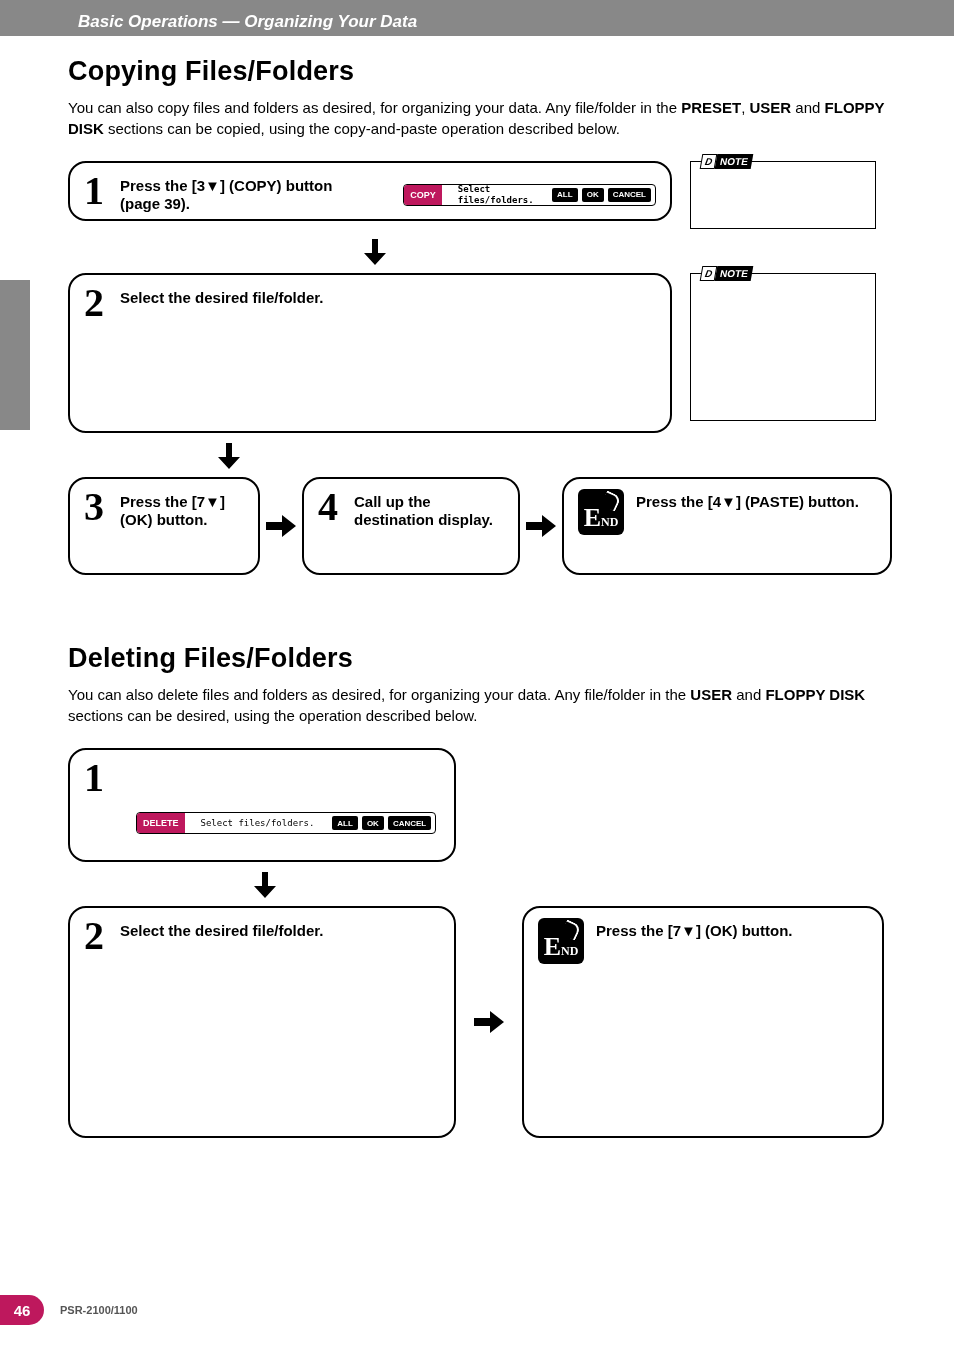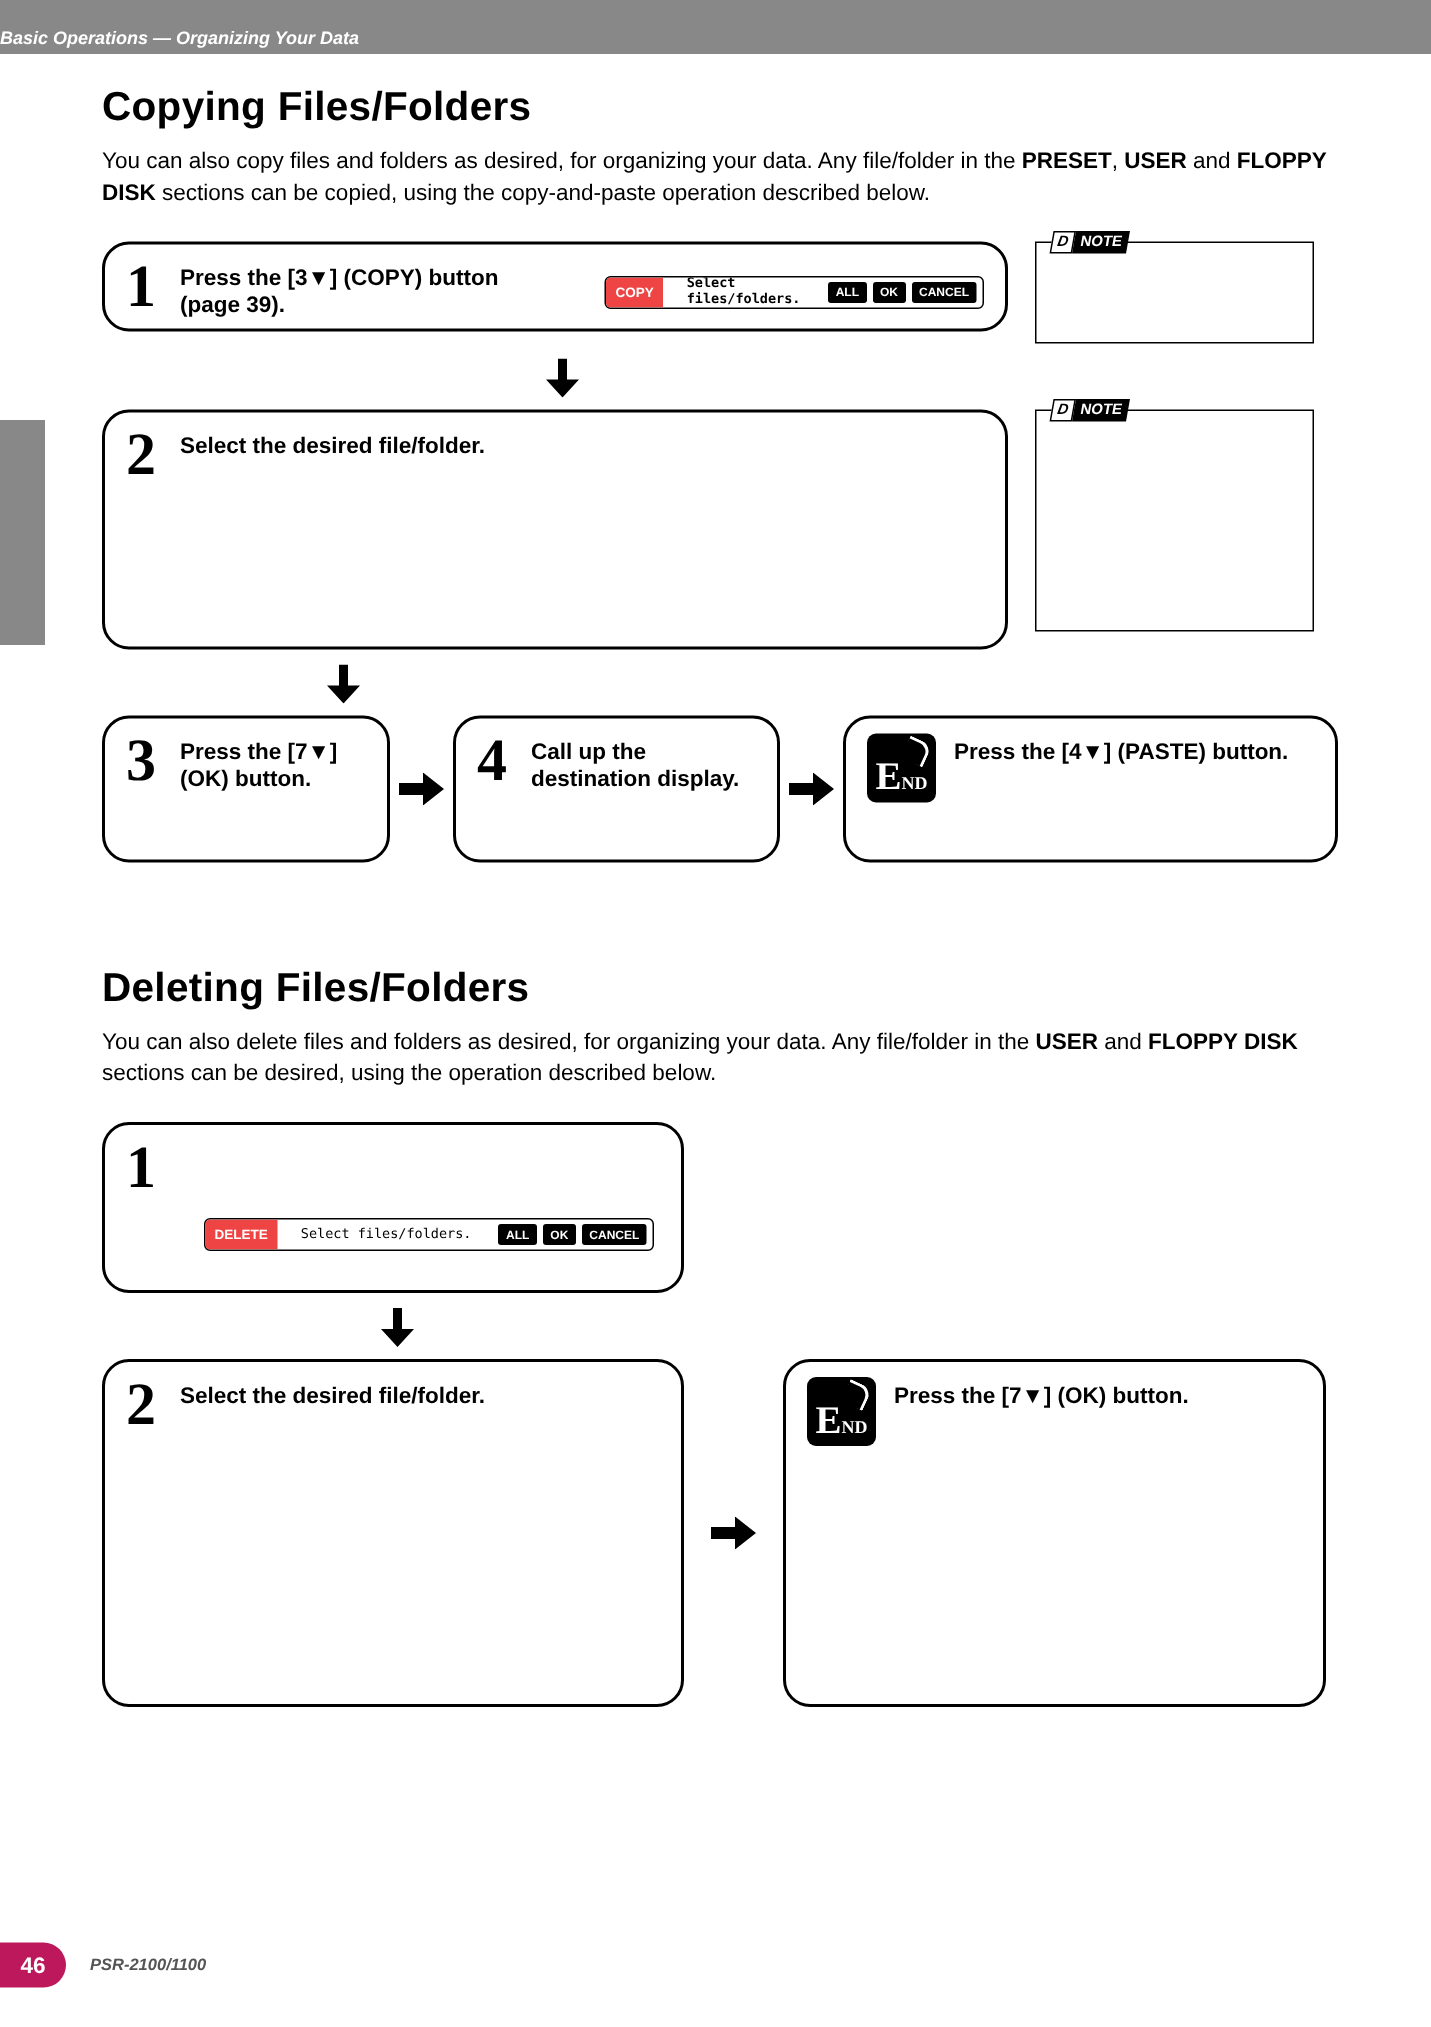--- a/index.html
+++ b/index.html
@@ -17,21 +17,22 @@
     height: 36px;
     width: 100%;
     display: flex;
     align-items: flex-end;
     padding-bottom: 4px;
   }
   .breadcrumb {
     color: #fff;
     font-style: italic;
     font-weight: bold;
-    font-size: 12px;
+    font-size: 17px;
+    padding-left: 78px;
   }
   .side-tab {
     position: absolute;
     left: 0;
     top: 280px;
     width: 30px;
     height: 150px;
     background: #888;
   }
   .content {
@@ -124,21 +125,21 @@
     display: inline-flex;
     align-items: stretch;
     height: 22px;
     font-size: 9px;
     overflow: hidden;
     background: #fff;
     vertical-align: middle;
     margin-left: 8px;
   }
   .sw-mode {
-    background: #ef4444;
+    background: #be185d;
     color: #fff;
     font-weight: bold;
     padding: 0 6px;
     display: flex;
     align-items: center;
     font-size: 9px;
   }
   .sw-text {
     padding: 0 16px;
     display: flex;
@@ -203,21 +204,20 @@
     font-weight: bold;
     font-size: 15px;
     width: 44px; height: 30px;
     border-radius: 0 15px 15px 0;
     display: flex;
     align-items: center;
     justify-content: center;
     margin-right: 16px;
   }
   .model {
-    font-style: italic;
     font-weight: bold;
     font-size: 11px;
     color: #555;
   }
 </style>
 </head>
 <body>
 
 <div class="top-band">
   <div class="breadcrumb">

